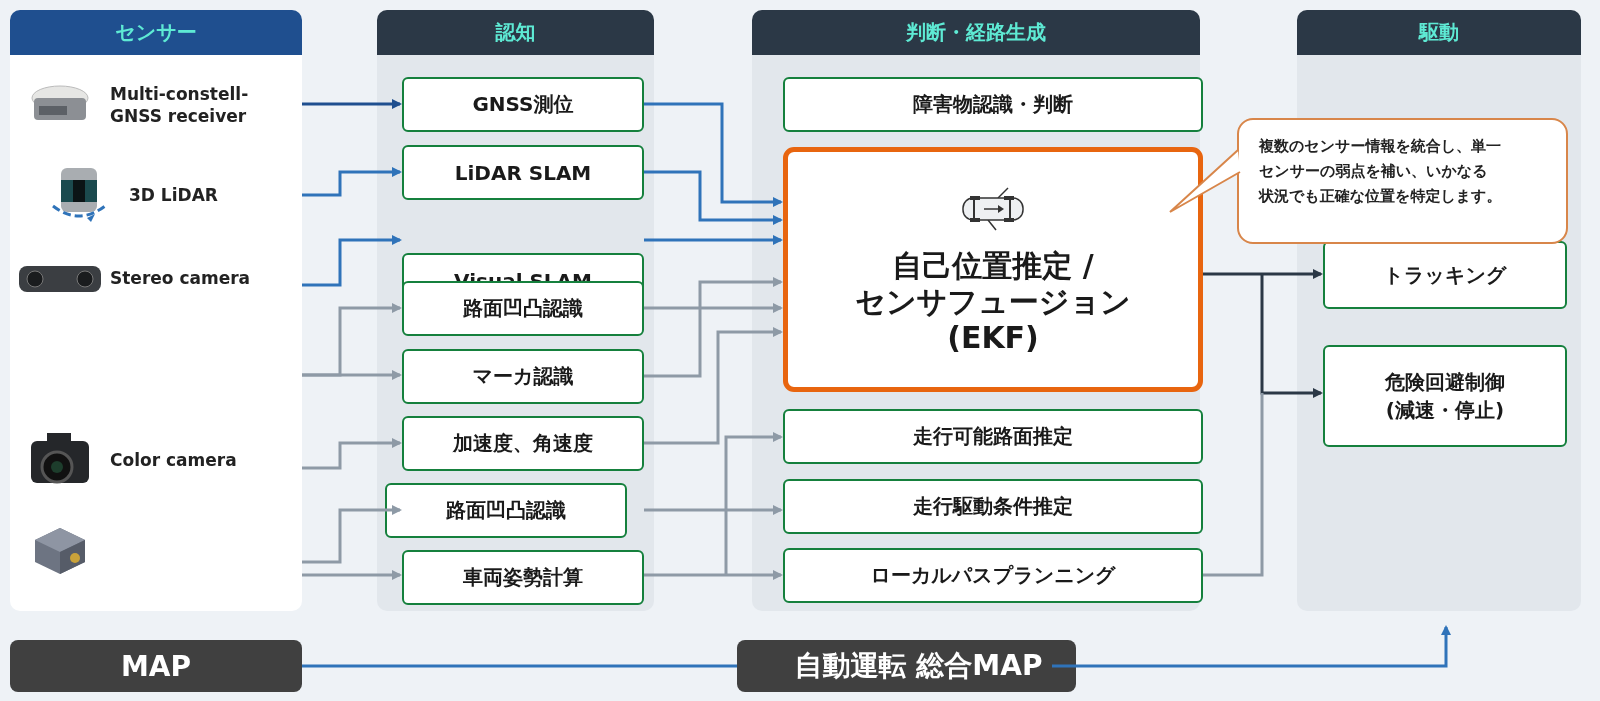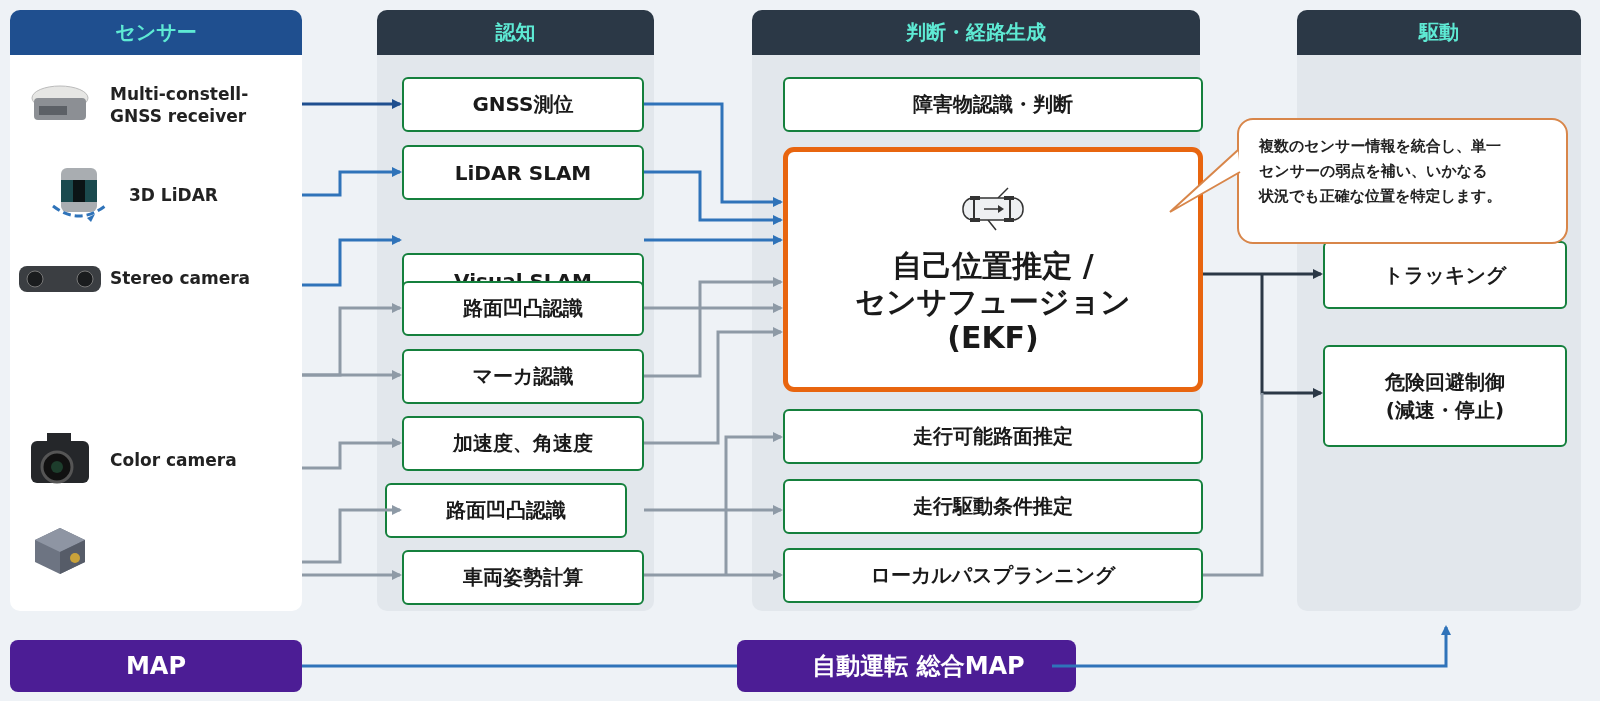--- a/index.html
+++ b/index.html
@@ -8,21 +8,21 @@
   .col-head { position:absolute; height:45px; border-radius:10px 10px 0 0; color:#5eead4; font-weight:bold; font-size:20px; display:flex; align-items:center; justify-content:center; }
   .head-dark { background:#2b3846; }
   .head-blue { background:#1f4f8f; }
   .sensor-panel { position:absolute; left:10px; top:55px; width:292px; height:556px; background:#fff; border-radius:0 0 10px 10px; }
   .sensor { position:absolute; left:0; width:292px; display:flex; align-items:center; }
   .sensor .ico { width:100px; height:60px; display:flex; align-items:center; justify-content:center; }
   .sensor .lbl { font-size:17px; font-weight:bold; line-height:22px; color:#222; white-space:pre-line; }
   .box { position:absolute; background:#fff; border:2px solid #15803d; border-radius:6px; display:flex; align-items:center; justify-content:center; font-weight:bold; font-size:20px; color:#1a1a1a; text-align:center; box-sizing:border-box; }
   .ekf { border:5px solid #e8650f; border-radius:11px; flex-direction:column; font-size:30px; line-height:36px; }
   .bubble { position:absolute; left:1237px; top:76px; width:331px; height:126px; background:#fff; border:2px solid #d8864a; border-radius:16px; box-sizing:border-box; padding:14px 10px 0 20px; font-size:15px; font-weight:bold; line-height:25px; color:#222; white-space:pre-line;margin-top:42px; }
-  .mapbtn { position:absolute; background:#4c1d95; border-radius:8px; color:#fff; font-weight:bold; font-size:24px; display:flex; align-items:center; justify-content:center; }
+  .mapbtn { position:absolute; background:#404040; border-radius:8px; color:#fff; font-weight:bold; font-size:28px; display:flex; align-items:center; justify-content:center; }
   svg.wires { position:absolute; left:0; top:0; width:1600px; height:701px; pointer-events:none; }
 </style>
 </head>
 <body>
 
 <div class="col-bg" style="left:377px;top:10px;width:277px;height:601px;"></div>
 <div class="col-bg" style="left:752px;top:10px;width:448px;height:601px;"></div>
 <div class="col-bg" style="left:1297px;top:10px;width:284px;height:601px;"></div>
 
 <div class="col-head head-blue" style="left:10px;top:10px;width:292px;">センサー</div>

